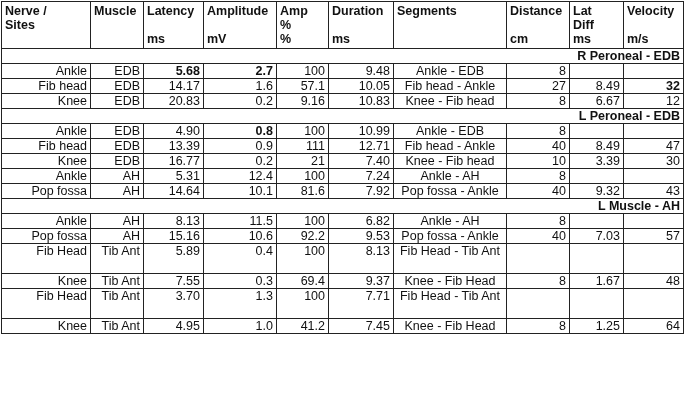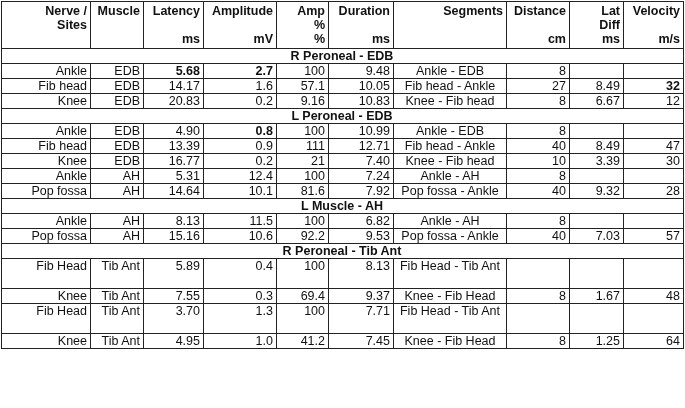--- a/index.html
+++ b/index.html
@@ -15,30 +15,30 @@
   }
   td, th {
     border: 1.3px solid #222;
     padding: 0 3px;
     line-height: 14px;
     overflow: hidden;
     white-space: nowrap;
   }
   th {
     font-weight: bold;
-    text-align: right;
+    text-align: left;
     vertical-align: top;
     height: 44px;
     padding-top: 2px;
     font-size: 12.5px;
   }
   th .l1 { display:block; }
   tr.group td {
     font-weight: bold;
-    text-align: center;
+    text-align: right;
     height: 14px;
     padding-left: 2px;
   }
   tr.row td { height: 14px; vertical-align: top; }
   tr.row.tall td { height: 29px; }
   td.site { text-align: right; padding-left: 12px; }
   td.num { text-align: right; }
   td.seg { text-align: center; white-space: normal; }
   .b { font-weight: bold; }
   col.c0 { width: 89px; } col.c1 { width: 53px; } col.c2 { width: 60px; }
@@ -210,21 +210,21 @@
       <tr class="row">
         <td class="site">Pop fossa</td>
         <td class="num">AH</td>
         <td class="num">14.64</td>
         <td class="num">10.1</td>
         <td class="num">81.6</td>
         <td class="num">7.92</td>
         <td class="seg">Pop fossa - Ankle</td>
         <td class="num">40</td>
         <td class="num">9.32</td>
-        <td class="num">28</td>
+        <td class="num">43</td>
       </tr>
       <tr class="group">
         <td colspan="10">L Muscle - AH</td>
       </tr>
       <tr class="row">
         <td class="site">Ankle</td>
         <td class="num">AH</td>
         <td class="num">8.13</td>
         <td class="num">11.5</td>
         <td class="num">100</td>
@@ -239,23 +239,20 @@
         <td class="num">AH</td>
         <td class="num">15.16</td>
         <td class="num">10.6</td>
         <td class="num">92.2</td>
         <td class="num">9.53</td>
         <td class="seg">Pop fossa - Ankle</td>
         <td class="num">40</td>
         <td class="num">7.03</td>
         <td class="num">57</td>
       </tr>
-      <tr class="group">
-        <td colspan="10">R Peroneal - Tib Ant</td>
-      </tr>
       <tr class="row tall">
         <td class="site">Fib Head</td>
         <td class="num">Tib Ant</td>
         <td class="num">5.89</td>
         <td class="num">0.4</td>
         <td class="num">100</td>
         <td class="num">8.13</td>
         <td class="seg">Fib Head - Tib Ant</td>
         <td class="num"></td>
         <td class="num"></td>

